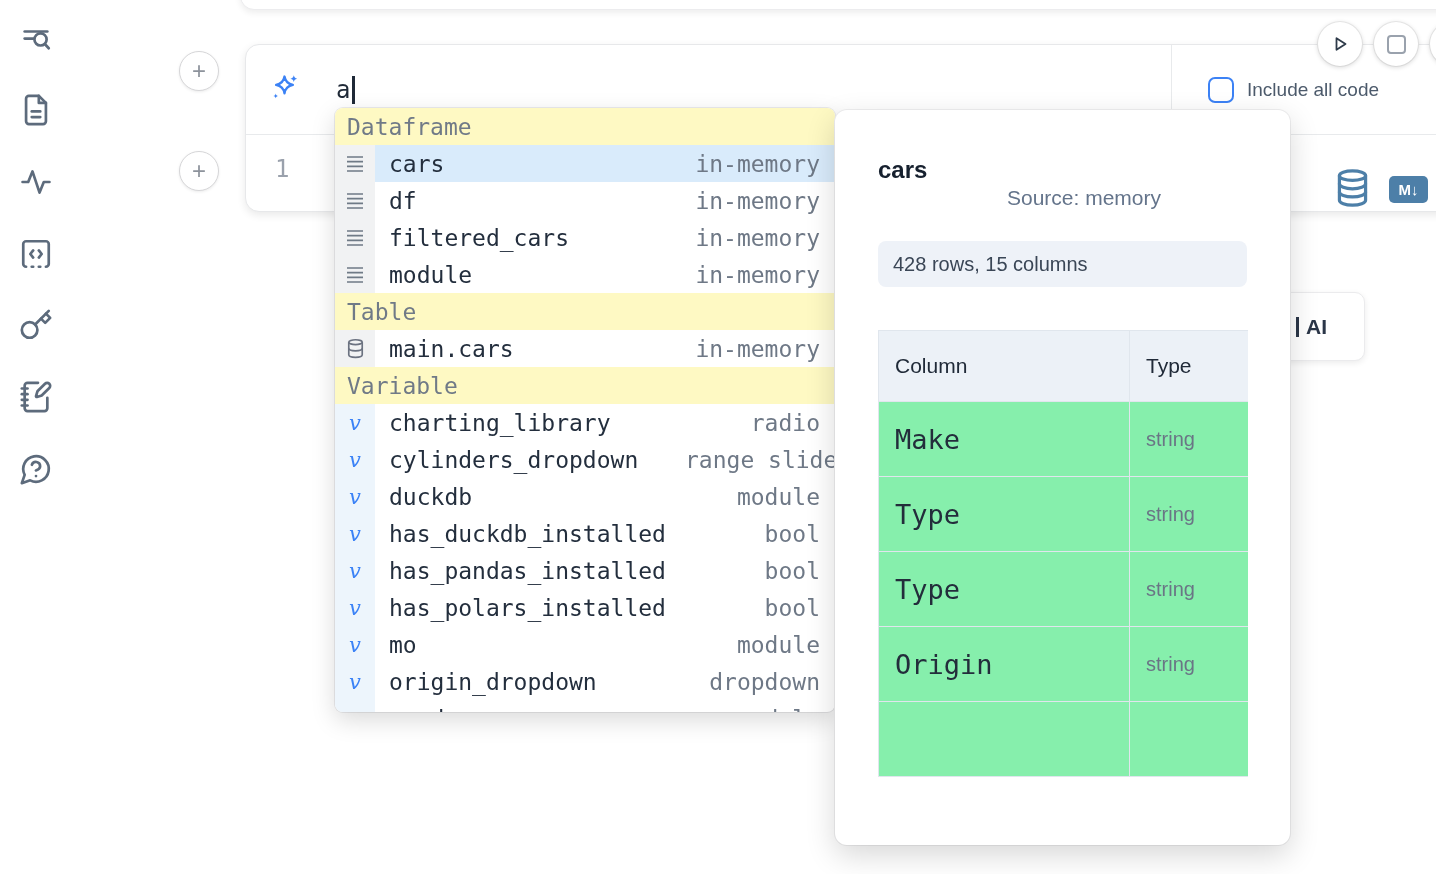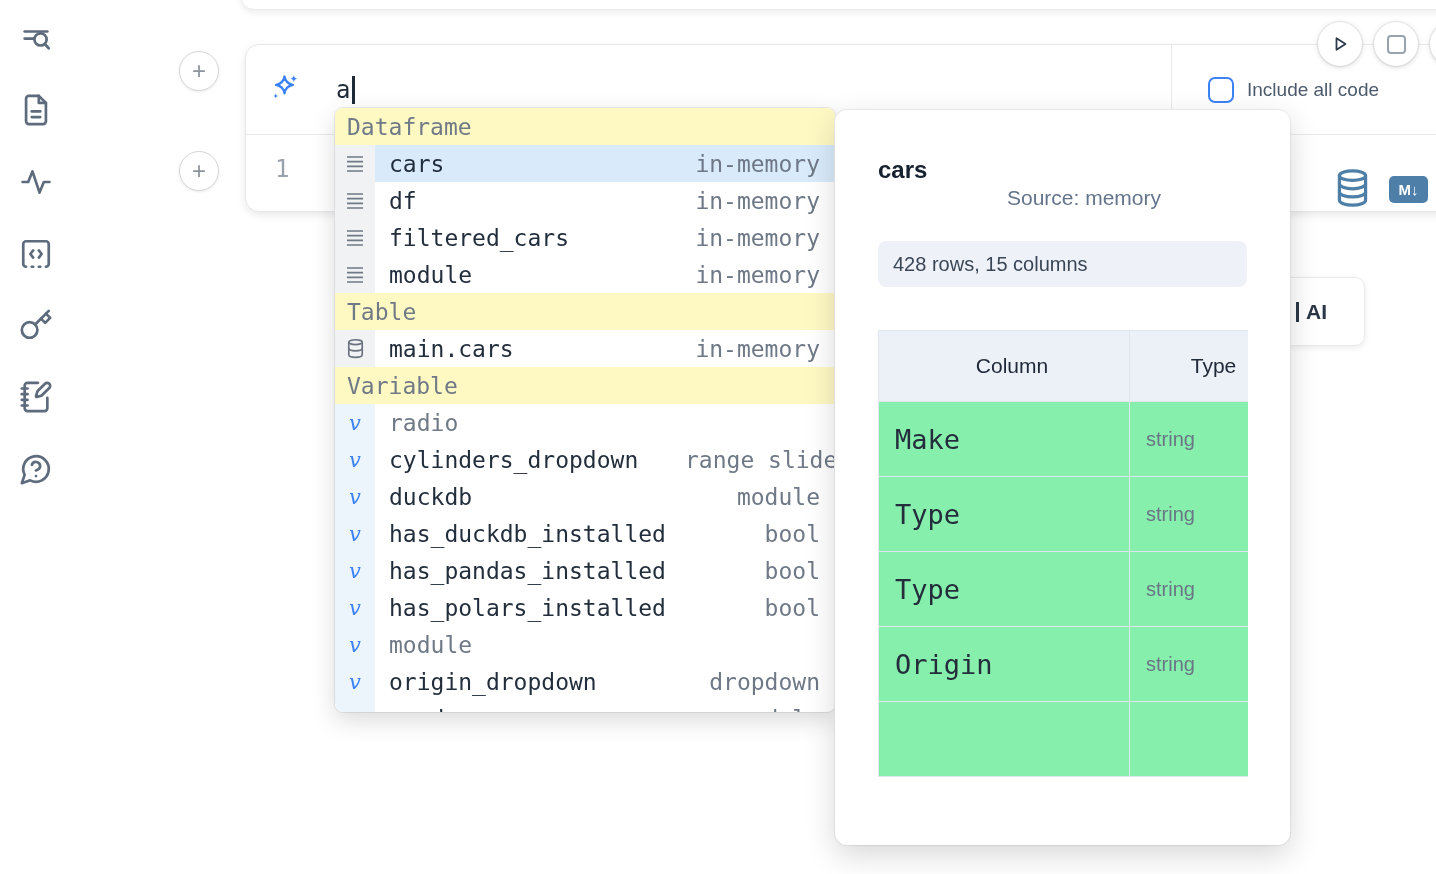--- a/index.html
+++ b/index.html
@@ -68,28 +68,28 @@
   
   .panel{position:absolute;left:835px;top:110px;width:455px;height:735px;background:#fff;border-radius:12px;
     box-shadow:0 10px 30px rgba(0,0,0,.16),0 0 0 1px #f0f0f1;z-index:20;box-sizing:border-box;padding:46px 0 0 43px;}
   .pv-title{font-size:24px;font-weight:bold;color:#16202e;}
   .pv-source{margin-top:2px;font-size:21px;color:#64748b;text-align:center;}
   .pv-badge{margin-top:31px;width:369px;height:46px;background:#eef2f8;border-radius:8px;display:flex;align-items:center;box-sizing:border-box;padding-left:15px;}
   .pv-badge span{font-size:20px;color:#3a4656;}
   .pv-tablewrap{margin-top:43px;width:370px;height:460px;overflow:hidden;}
   table.pv{border-collapse:collapse;width:369px;table-layout:fixed;}
   table.pv th,table.pv td{border:1px solid #e0e6ed;padding:0 0 0 16px;text-align:left;}
-  table.pv th{height:70px;background:#ecf1f7;font-size:21px;font-weight:400;color:#202a38;text-align:center;}
+  table.pv th{height:70px;background:#ecf1f7;font-size:21px;font-weight:400;color:#202a38;}
   table.pv td{height:74px;background:#86efac;}
   td.colname{font-family:"DejaVu Sans Mono",monospace;font-size:27px;color:#232d3b;}
   td.coltype{font-size:20px;color:#6a7585;}
   .w1{width:234px;} .w2{width:135px;}
 
   
-  .ai-card{position:absolute;left:1240px;top:277px;width:125px;height:69px;background:#fff;border:1px solid #ebebed;
+  .ai-card{position:absolute;left:1240px;top:292px;width:125px;height:69px;background:#fff;border:1px solid #ebebed;
     border-radius:10px;box-shadow:0 2px 6px rgba(0,0,0,.08);z-index:5;display:flex;align-items:center;justify-content:flex-end;
     padding-right:37px;box-sizing:border-box;gap:7px;cursor:pointer;}
   .ai-stem{width:3px;height:20px;background:#2b3648;}
   .ai-label{font-size:21px;font-weight:bold;color:#2b3648;}
 </style>
 </head>
 <body>
 
 <div class="sidebar">
   <div class="sb-item" style="top:22px">
@@ -277,20 +277,21 @@
 
   <div class="ac-header">
     <span>Variable</span>
   </div>
 
   <div class="ac-row">
     <div class="ac-gutter gut-blue">
         <span class="var-v">v</span>
       </div>
     <div class="ac-main">
+        <span class="ac-name">charting_library</span>
         <span class="ac-type">radio</span>
       </div>
   </div>
   <div class="ac-row">
     <div class="ac-gutter gut-blue">
         <span class="var-v">v</span>
       </div>
     <div class="ac-main">
         <span class="ac-name">cylinders_dropdown</span>
         <span class="ac-type clip">range_slider</span>
@@ -330,20 +331,21 @@
     <div class="ac-main">
         <span class="ac-name">has_polars_installed</span>
         <span class="ac-type">bool</span>
       </div>
   </div>
   <div class="ac-row">
     <div class="ac-gutter gut-blue">
         <span class="var-v">v</span>
       </div>
     <div class="ac-main">
+        <span class="ac-name">mo</span>
         <span class="ac-type">module</span>
       </div>
   </div>
   <div class="ac-row">
     <div class="ac-gutter gut-blue">
         <span class="var-v">v</span>
       </div>
     <div class="ac-main">
         <span class="ac-name">origin_dropdown</span>
         <span class="ac-type">dropdown</span>

